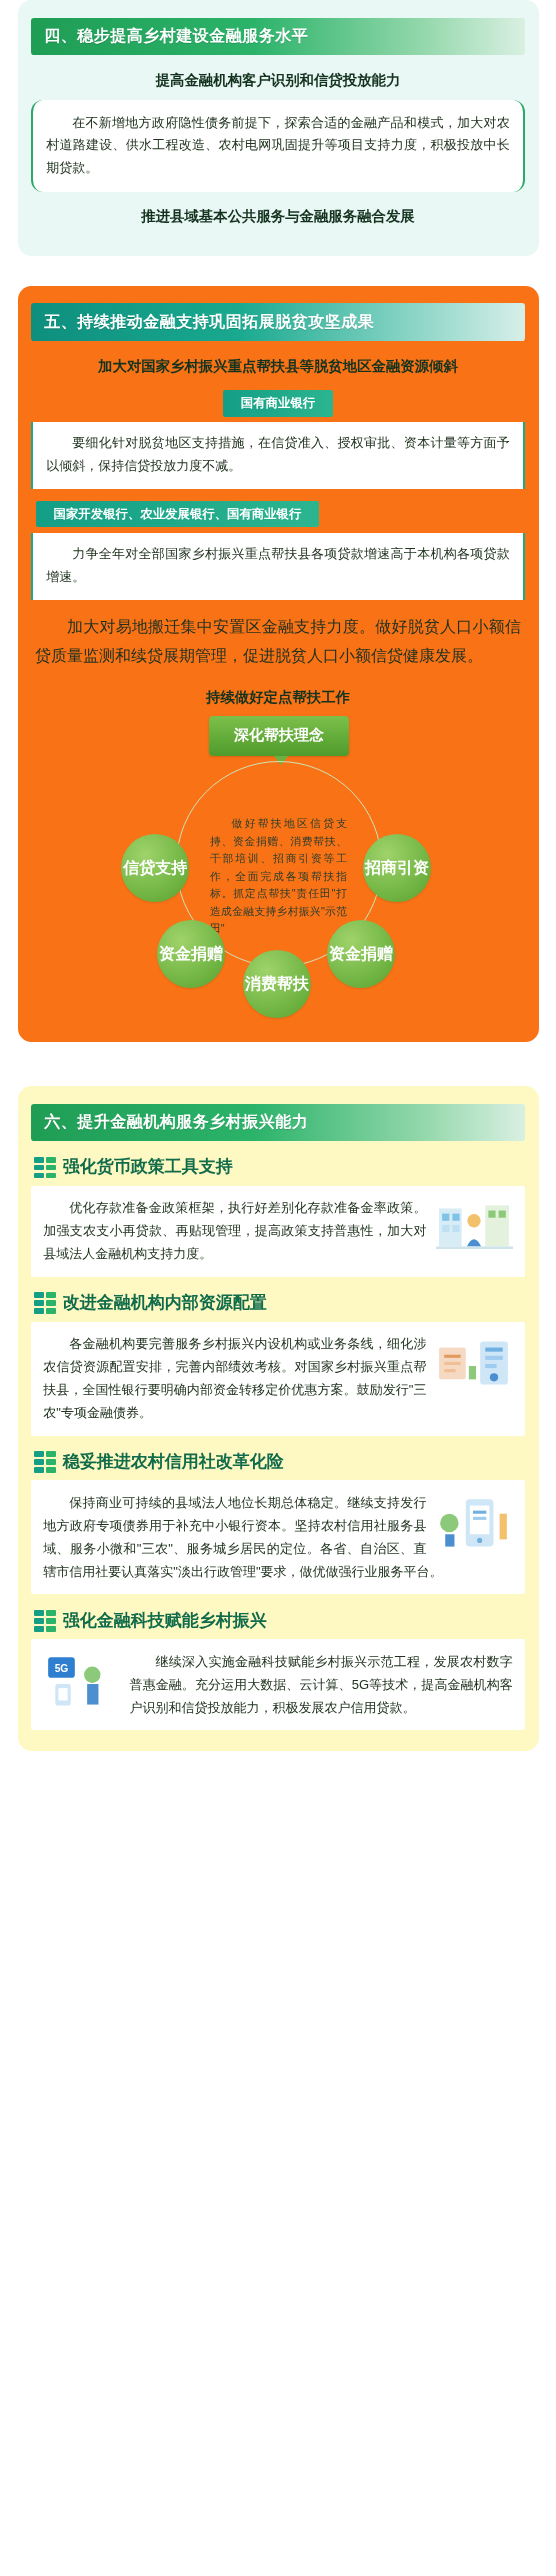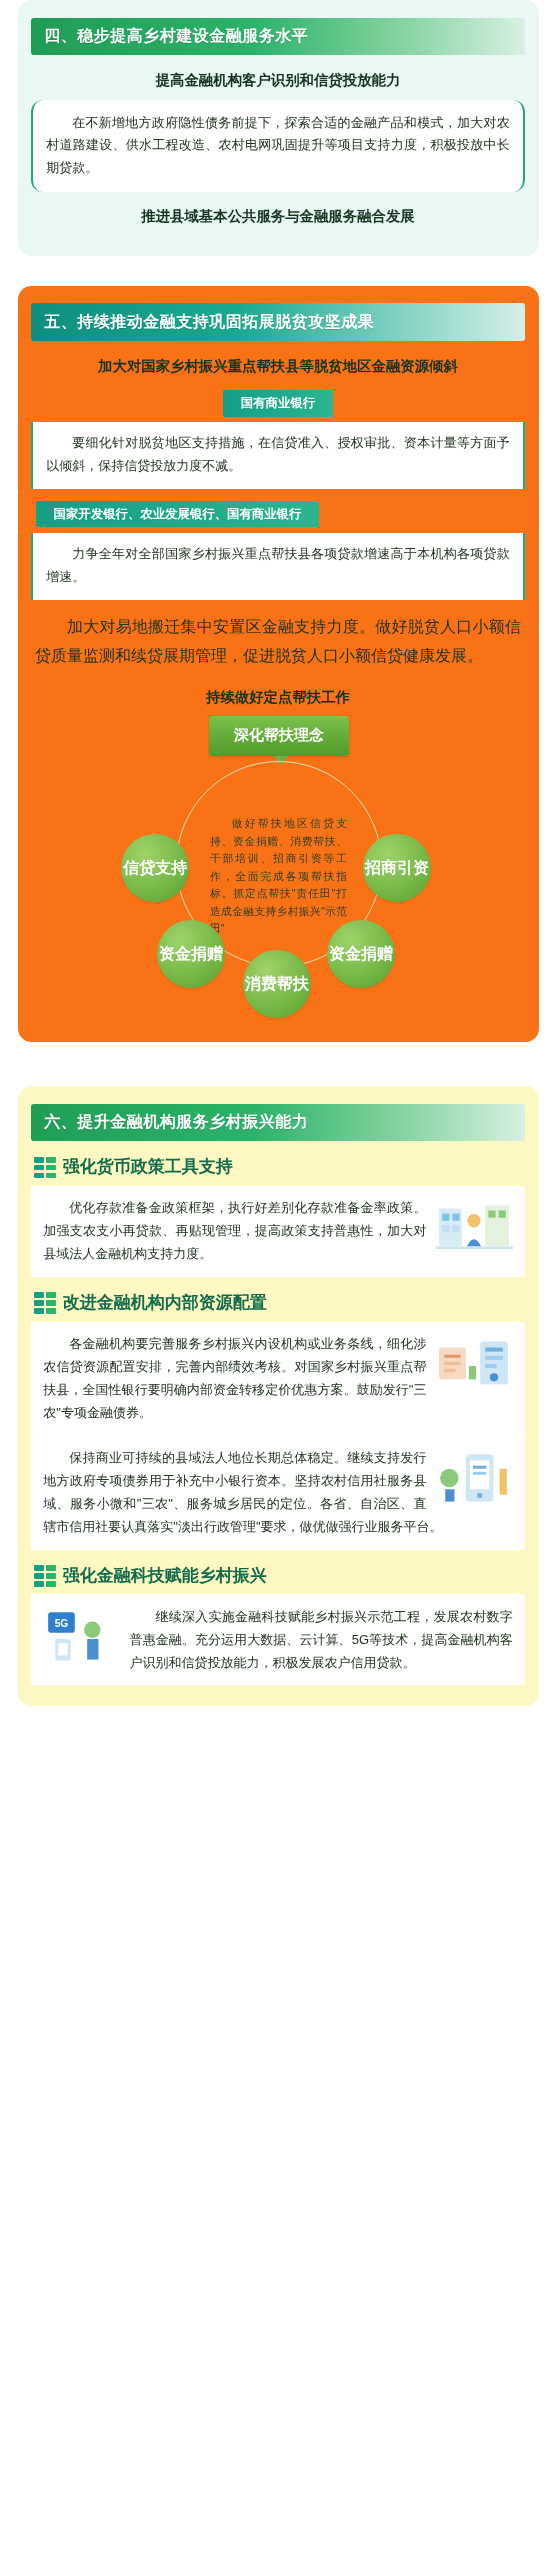--- a/index.html
+++ b/index.html
@@ -333,20 +333,31 @@
           <rect x="96" y="26" width="34" height="8" fill="#6fb0e0"></rect>
           <rect x="96" y="42" width="34" height="8" fill="#9ecbee"></rect>
           <rect x="96" y="58" width="22" height="8" fill="#9ecbee"></rect>
           <circle cx="113" cy="84" r="8" fill="#4b8fd0"></circle>
           <rect x="64" y="62" width="14" height="26" fill="#8cc97a"></rect>
         </svg>
       </span>
       <span>各金融机构要完善服务乡村振兴内设机构或业务条线，细化涉农信贷资源配置安排，完善内部绩效考核。对国家乡村振兴重点帮扶县，全国性银行要明确内部资金转移定价优惠方案。鼓励发行"三农"专项金融债券。</span>
     </div>
 
+    <div class="item-head">
+      <span class="item-icon">
+          <i></i>
+          <i></i>
+          <i></i>
+          <i></i>
+          <i></i>
+          <i></i>
+        </span>
+      <span class="item-title">稳妥推进农村信用社改革化险</span>
+    </div>
     <div class="item-body">
       <span class="art">
         <svg viewBox="0 0 150 120">
           <rect x="58" y="12" width="54" height="92" rx="8" fill="#cfe6f7"></rect>
           <rect x="66" y="24" width="38" height="56" fill="#ffffff"></rect>
           <rect x="72" y="34" width="26" height="6" fill="#6fb0e0"></rect>
           <rect x="72" y="46" width="26" height="6" fill="#9ecbee"></rect>
           <circle cx="85" cy="92" r="5" fill="#6fb0e0"></circle>
           <circle cx="26" cy="58" r="18" fill="#8cc97a"></circle>
           <rect x="18" y="80" width="18" height="24" fill="#4b8fd0"></rect>

